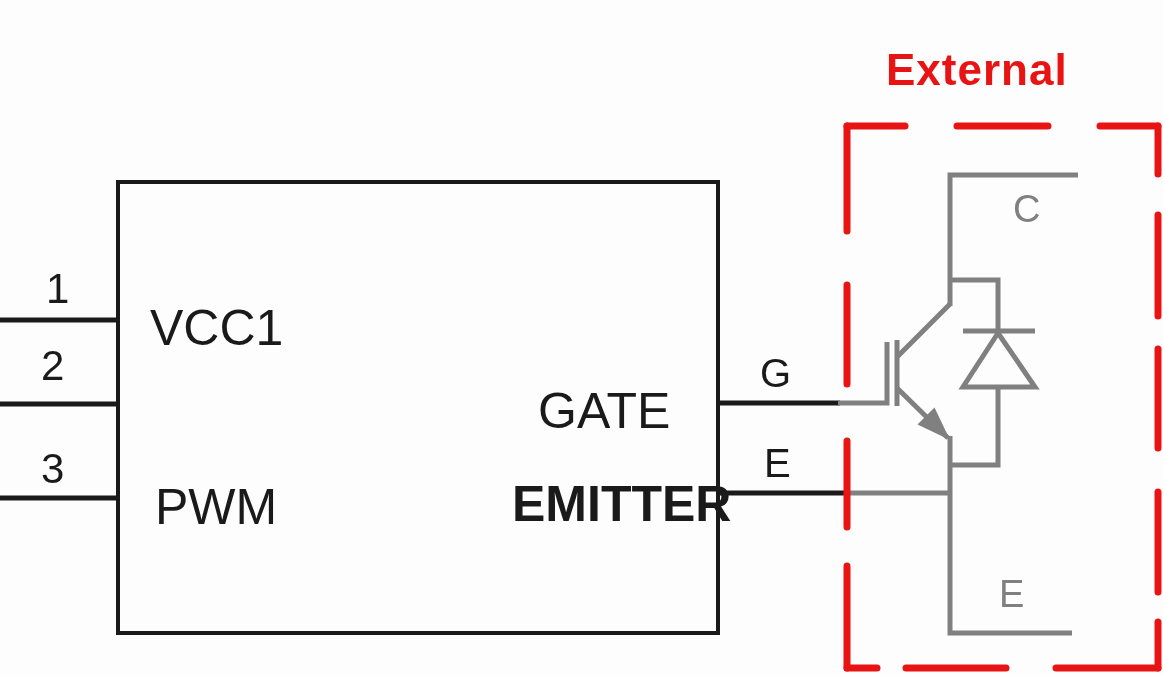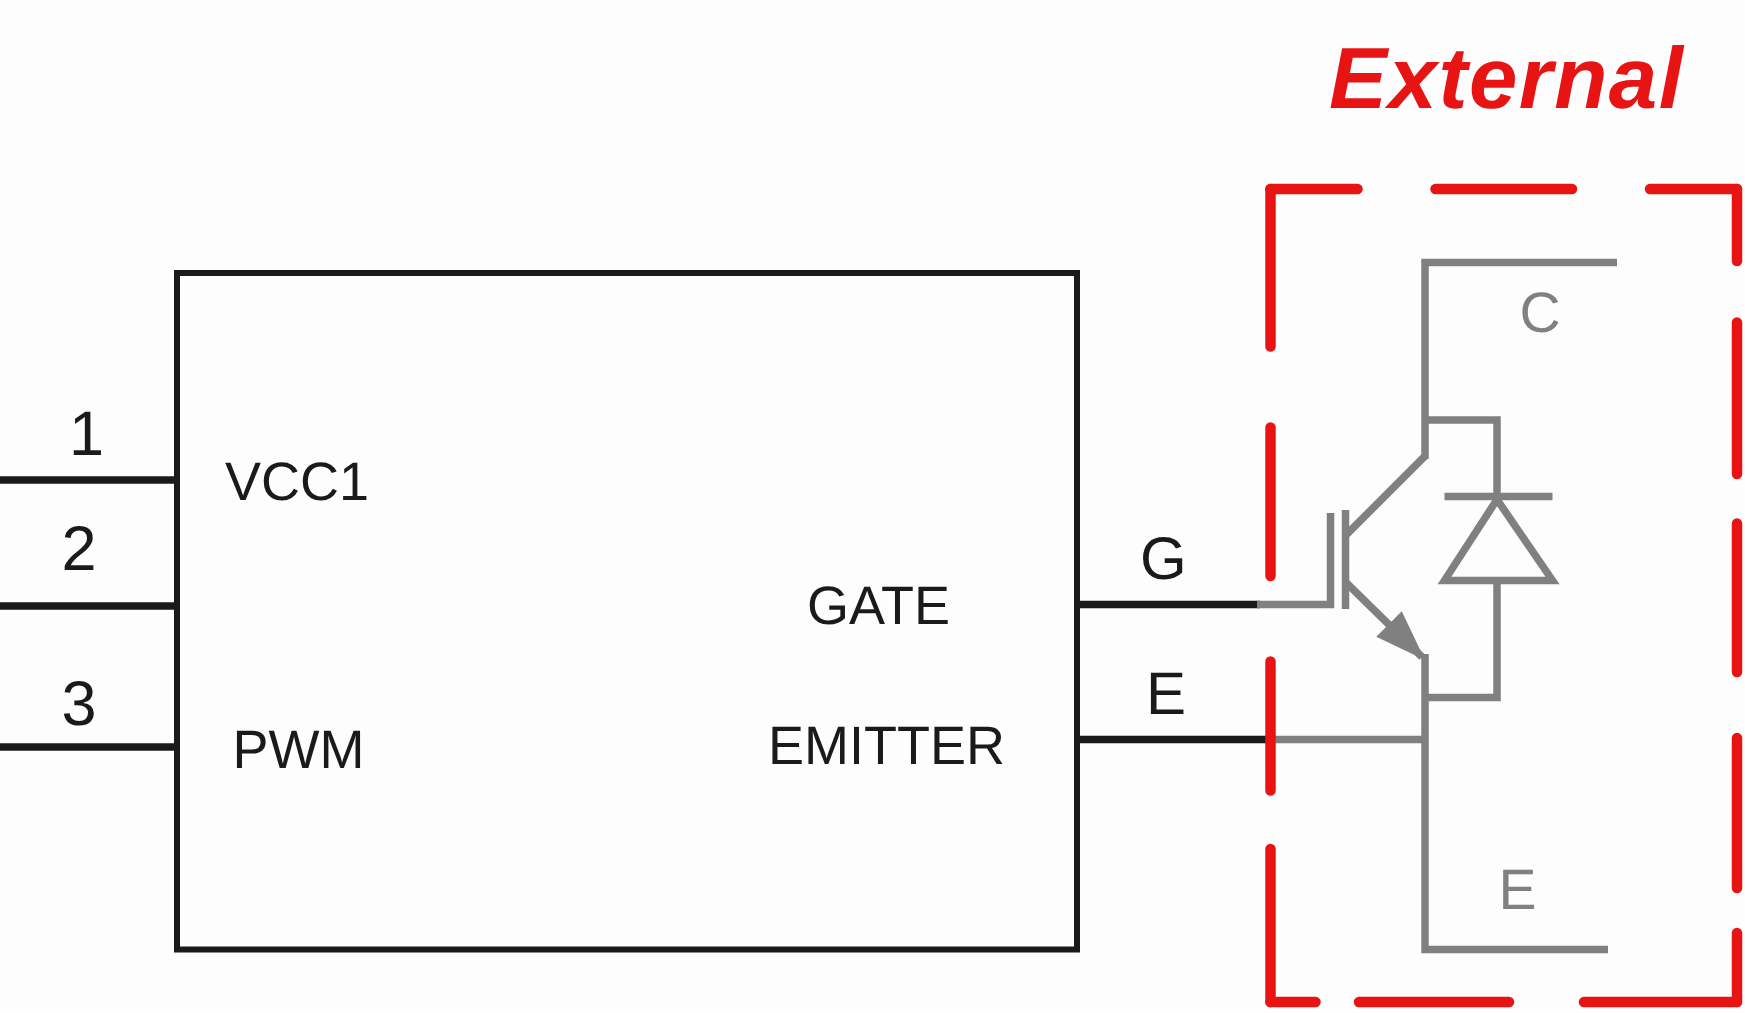--- a/index.html
+++ b/index.html
@@ -17,30 +17,30 @@
     overflow:hidden;
   }
   svg{position:absolute;left:0;top:0;}
   .lbl{
     position:absolute;
     line-height:1;
     color:var(--black);
     white-space:nowrap;
     letter-spacing:0px;
   }
-  .ic-label{font-size:36px;}
+  .ic-label{font-size:50px;}
   .pin-num{font-size:42px;}
   .term{font-size:40px;}
   .gray-term{font-size:38px;color:var(--gray);}
   .external-title{
-    font-size:58px;
+    font-size:44px;
     font-weight:bold;
-    font-style:italic;
     color:var(--red);
     letter-spacing:1px;
+    margin-top:24px;
   }
   .wire-black{stroke:var(--black);stroke-width:5;fill:none;}
   .box-black{stroke:var(--black);stroke-width:4;fill:none;}
   .wire-gray{stroke:var(--gray);stroke-width:5;fill:none;}
   .fill-gray{fill:var(--gray);stroke:none;}
   .dash-red{stroke:var(--red);stroke-width:7;fill:none;stroke-linecap:round;}
 </style>
 </head>
 <body>
 
@@ -92,21 +92,21 @@
   <div class="lbl external-title" style="left:886px;top:24px;">External</div>
 
   <div class="lbl pin-num" style="left:46px;top:268px;">1</div>
   <div class="lbl pin-num" style="left:41px;top:345px;">2</div>
   <div class="lbl pin-num" style="left:41px;top:448px;">3</div>
 
   <div class="lbl ic-label" style="left:150px;top:303px;">VCC1</div>
   <div class="lbl ic-label" style="left:155px;top:482px;">PWM</div>
 
   <div class="lbl ic-label" style="left:538px;top:386px;text-align:right;">GATE</div>
-  <div class="lbl ic-label" style="left:512px;top:479px;">EMITTER</div>
+  <div class="lbl ic-label" style="left:512px;top:479px;font-weight:bold;">EMITTER</div>
 
   <div class="lbl term" style="left:760px;top:353px;">G</div>
   <div class="lbl term" style="left:764px;top:443px;">E</div>
 
   <div class="lbl gray-term" style="left:1013px;top:190px;">C</div>
   <div class="lbl gray-term" style="left:999px;top:575px;">E</div>
 
 </div>
 
 </body></html>

